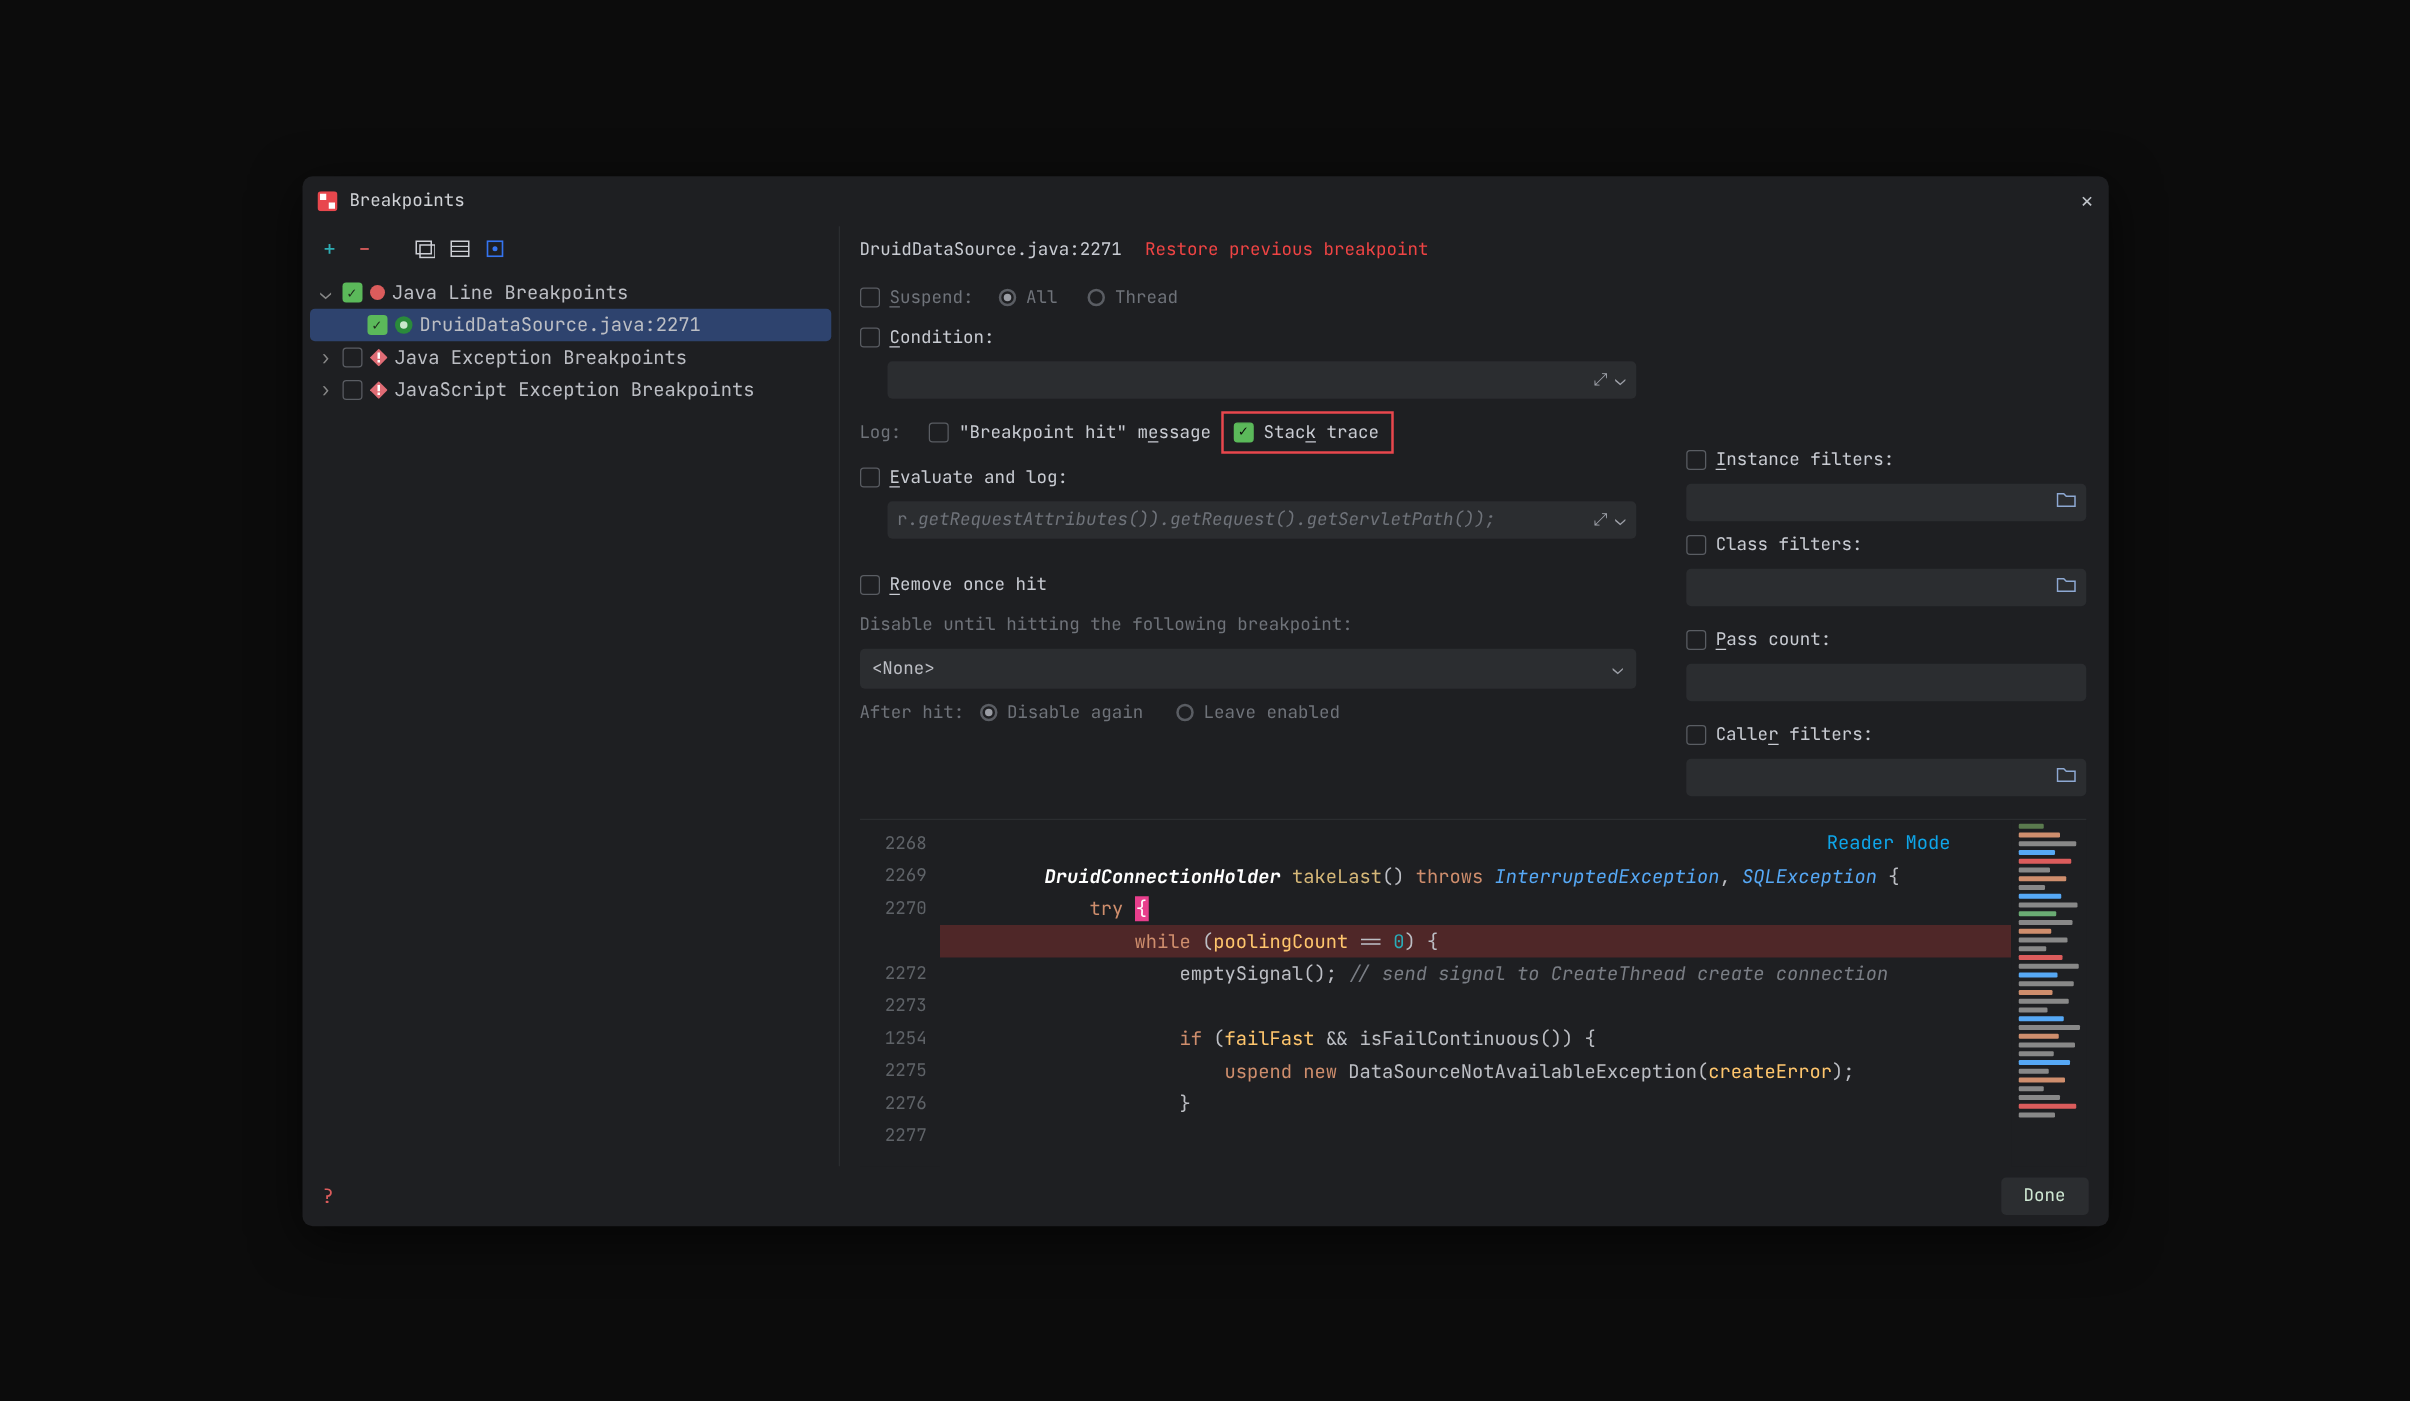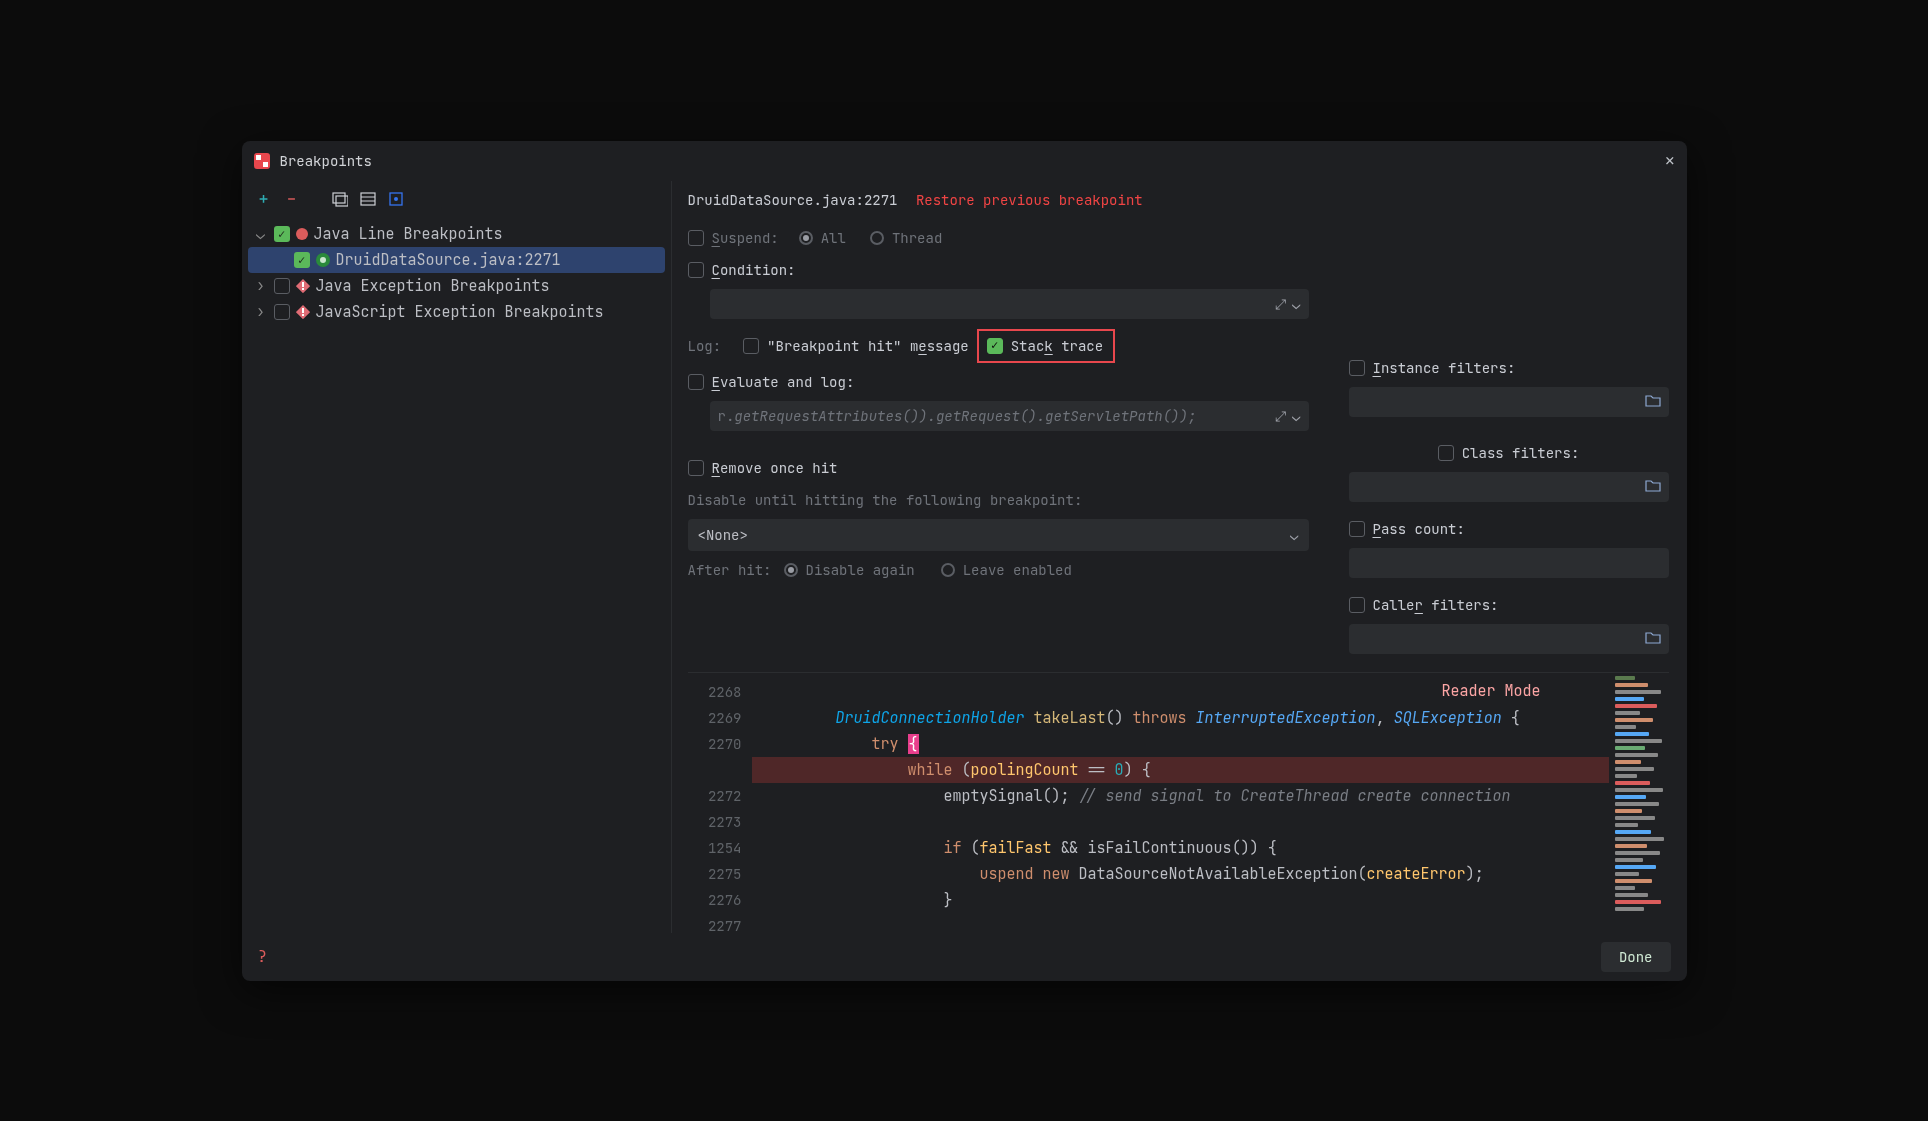--- a/index.html
+++ b/index.html
@@ -240,25 +240,25 @@
     flex:1;
     padding-top:6px;
     font-family:var(--font-mono);
     font-size:15px;
     position:relative;
     overflow:hidden;
   }
   .code .line { height:26px; line-height:26px; white-space:pre; padding-left:48px;}
   .code .line.bp-line { background:var(--bp-line-bg); padding-left:48px;}
   .reader-mode {
-    position:absolute; right:68px; top:8px; color:#fca5a5;
+    position:absolute; right:48px; top:8px; color:#0ea5e9;
     font-family:var(--font-mono);
   }
   .kw { color:#cf8e6d; }
-  .type { color:#0ea5e9; font-style:italic; }
+  .type { color:#ffffff; font-style:italic;font-weight:bold; }
   .type2 { color:#56a8f5; font-style:italic;}
   .brace-hl { background:#e83e8c; color:#fff; padding:0 1px;}
   .num { color:#2aacb8;}
   .comm { color:#7a7e85; font-style:italic;}
   .fn { color:#d5b778;}
   .fn2 { color:#bcbec4;}
   .op { color:#bcbec4;}
   .param { color:#ffc66d;}
   .minimap {
     width:60px;
@@ -457,21 +457,21 @@
             <span class="lbl"><span class="u">I</span><span>nstance filters:</span></span>
           </div>
           <div class="filter-input">
             <span class="folder">
               <svg width="16" height="14" viewBox="0 0 16 14">
                   <path d="M1 3h5l2 2h7v8H1z" fill="none" stroke="#8ea9d3" stroke-width="1.2"></path>
                 </svg>
             </span>
           </div>
 
-          <div class="row" style="margin-top:23px;justify-content:center;">
+          <div class="row" style="margin-top:6px;">
             <span class="cb2"></span>
             <span class="lbl">Class filters:</span>
           </div>
           <div class="filter-input">
             <span class="folder">
               <svg width="16" height="14" viewBox="0 0 16 14">
                   <path d="M1 3h5l2 2h7v8H1z" fill="none" stroke="#8ea9d3" stroke-width="1.2"></path>
                 </svg>
             </span>
           </div>

